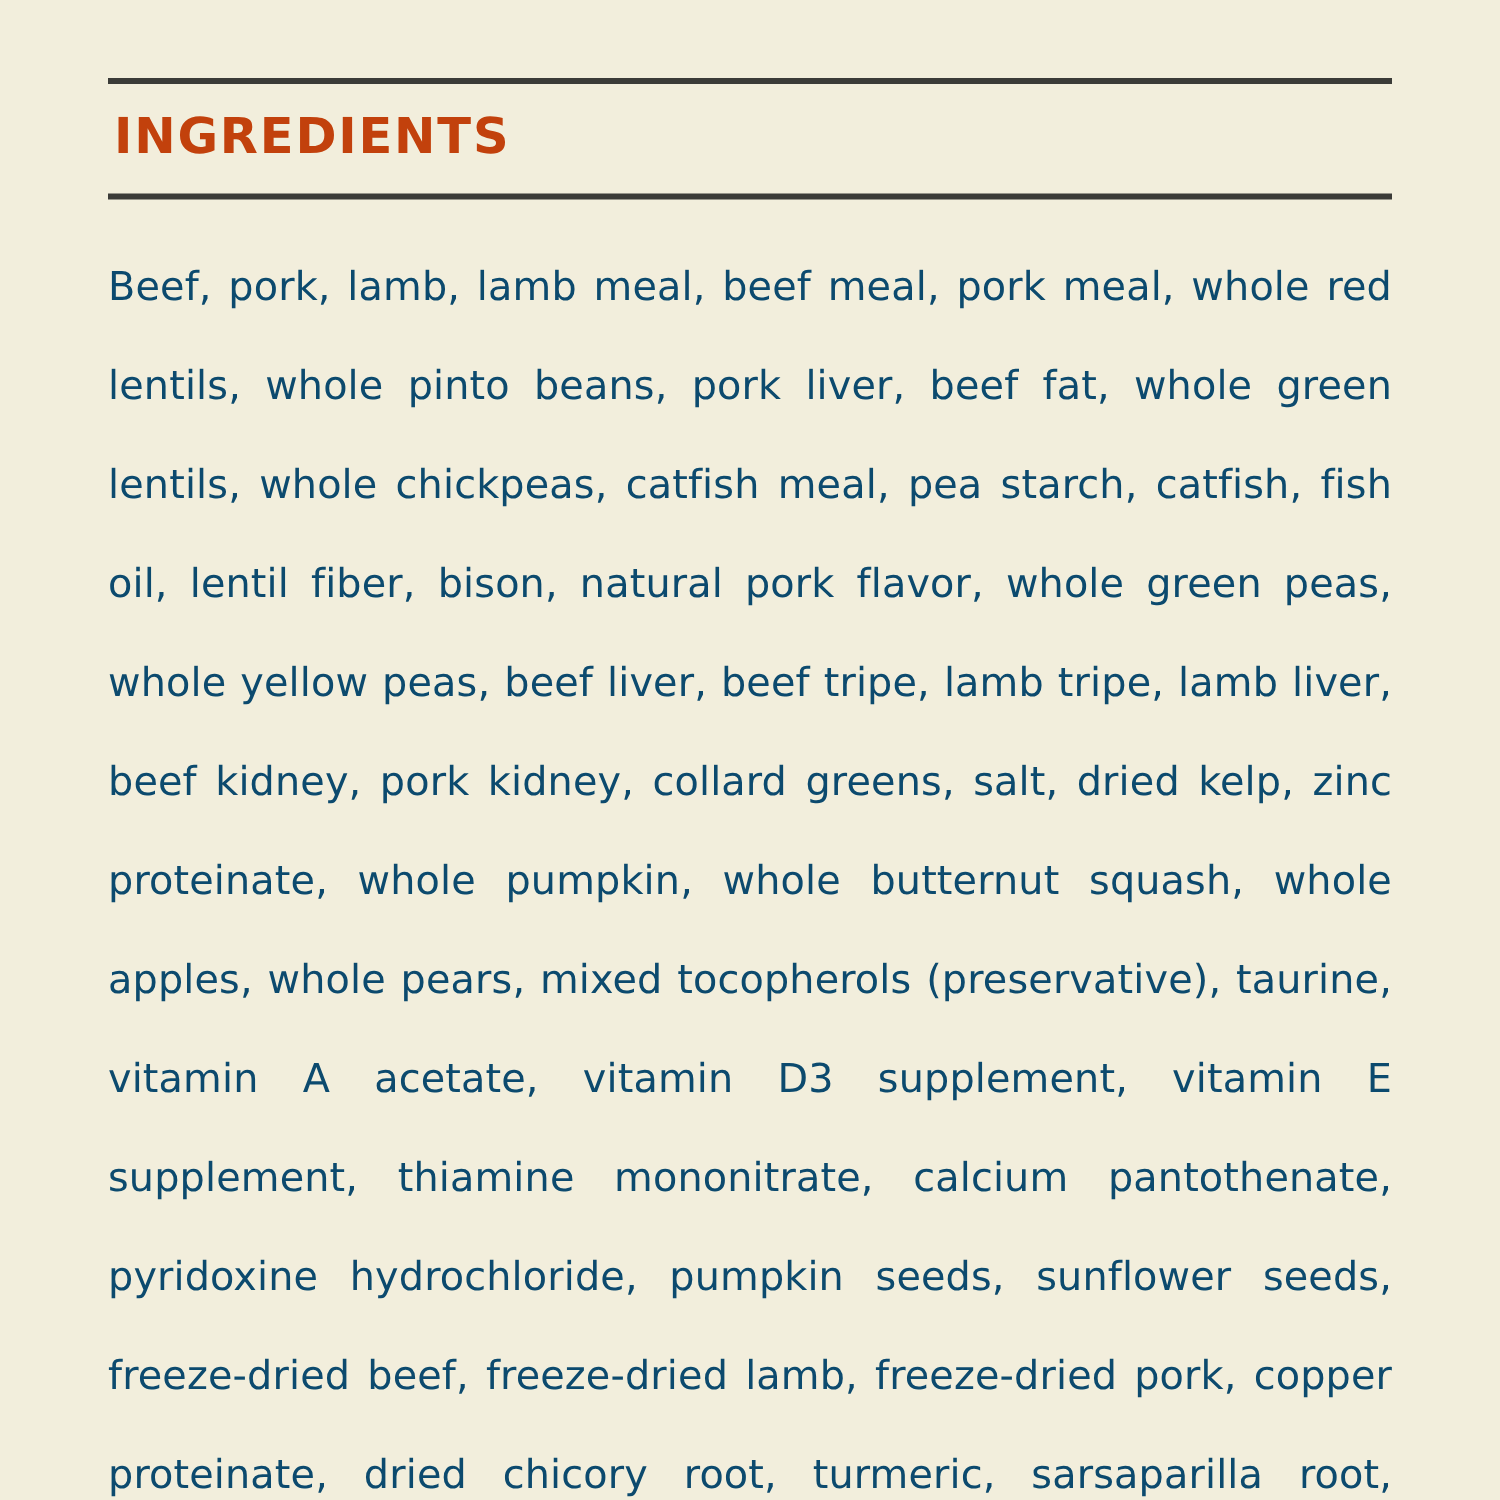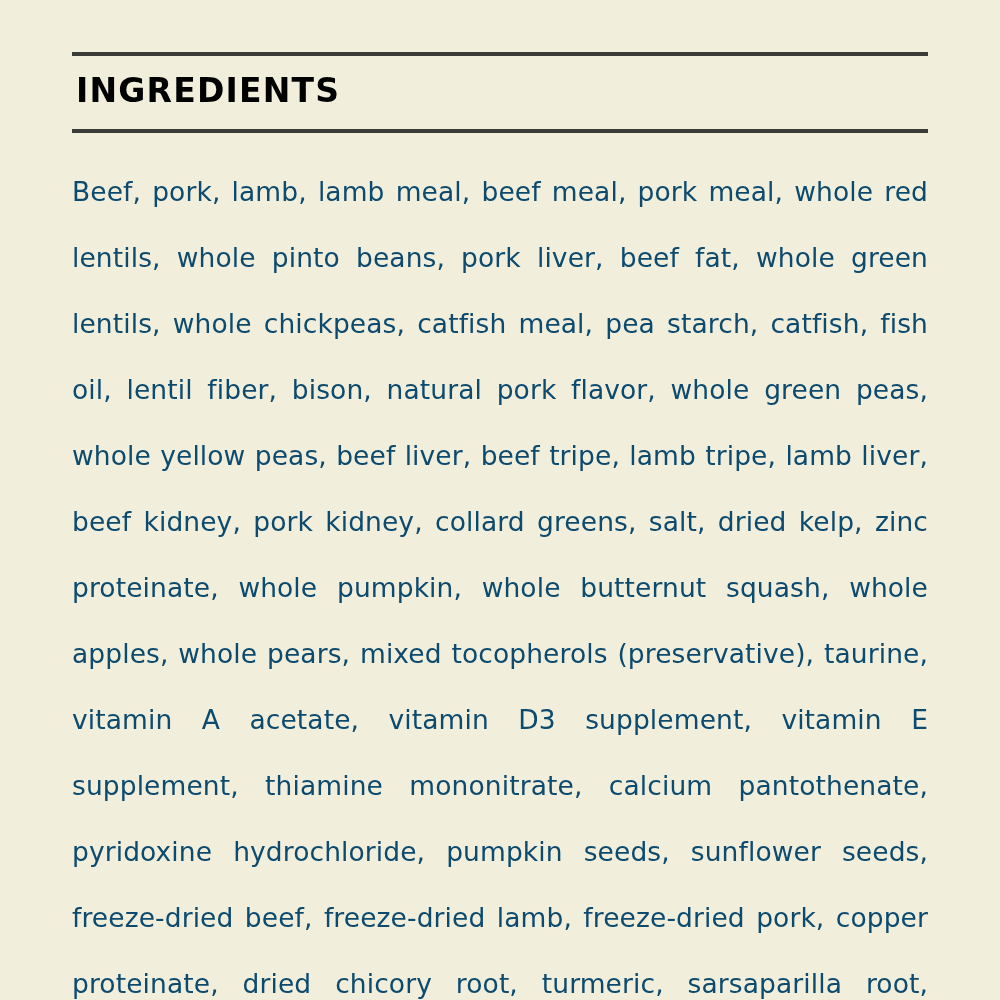--- a/index.html
+++ b/index.html
@@ -28,21 +28,21 @@
   .rule-bottom {
     height: 4px;
     background: #3b3b38;
     width: 100%;
     margin-top: 6px;
   }
   .title {
     font-size: 33px;
     font-weight: bold;
     letter-spacing: 1.2px;
-    color: #000000;
+    color: #c2410c;
     padding: 18px 0 16px 4px;
     line-height: 1;
     font-family: "DejaVu Sans", sans-serif;
   }
   .body-text {
     margin-top: 26px;
     font-size: 26.5px;
     line-height: 66px;
     color: #0c4a6e;
     text-align: justify;

